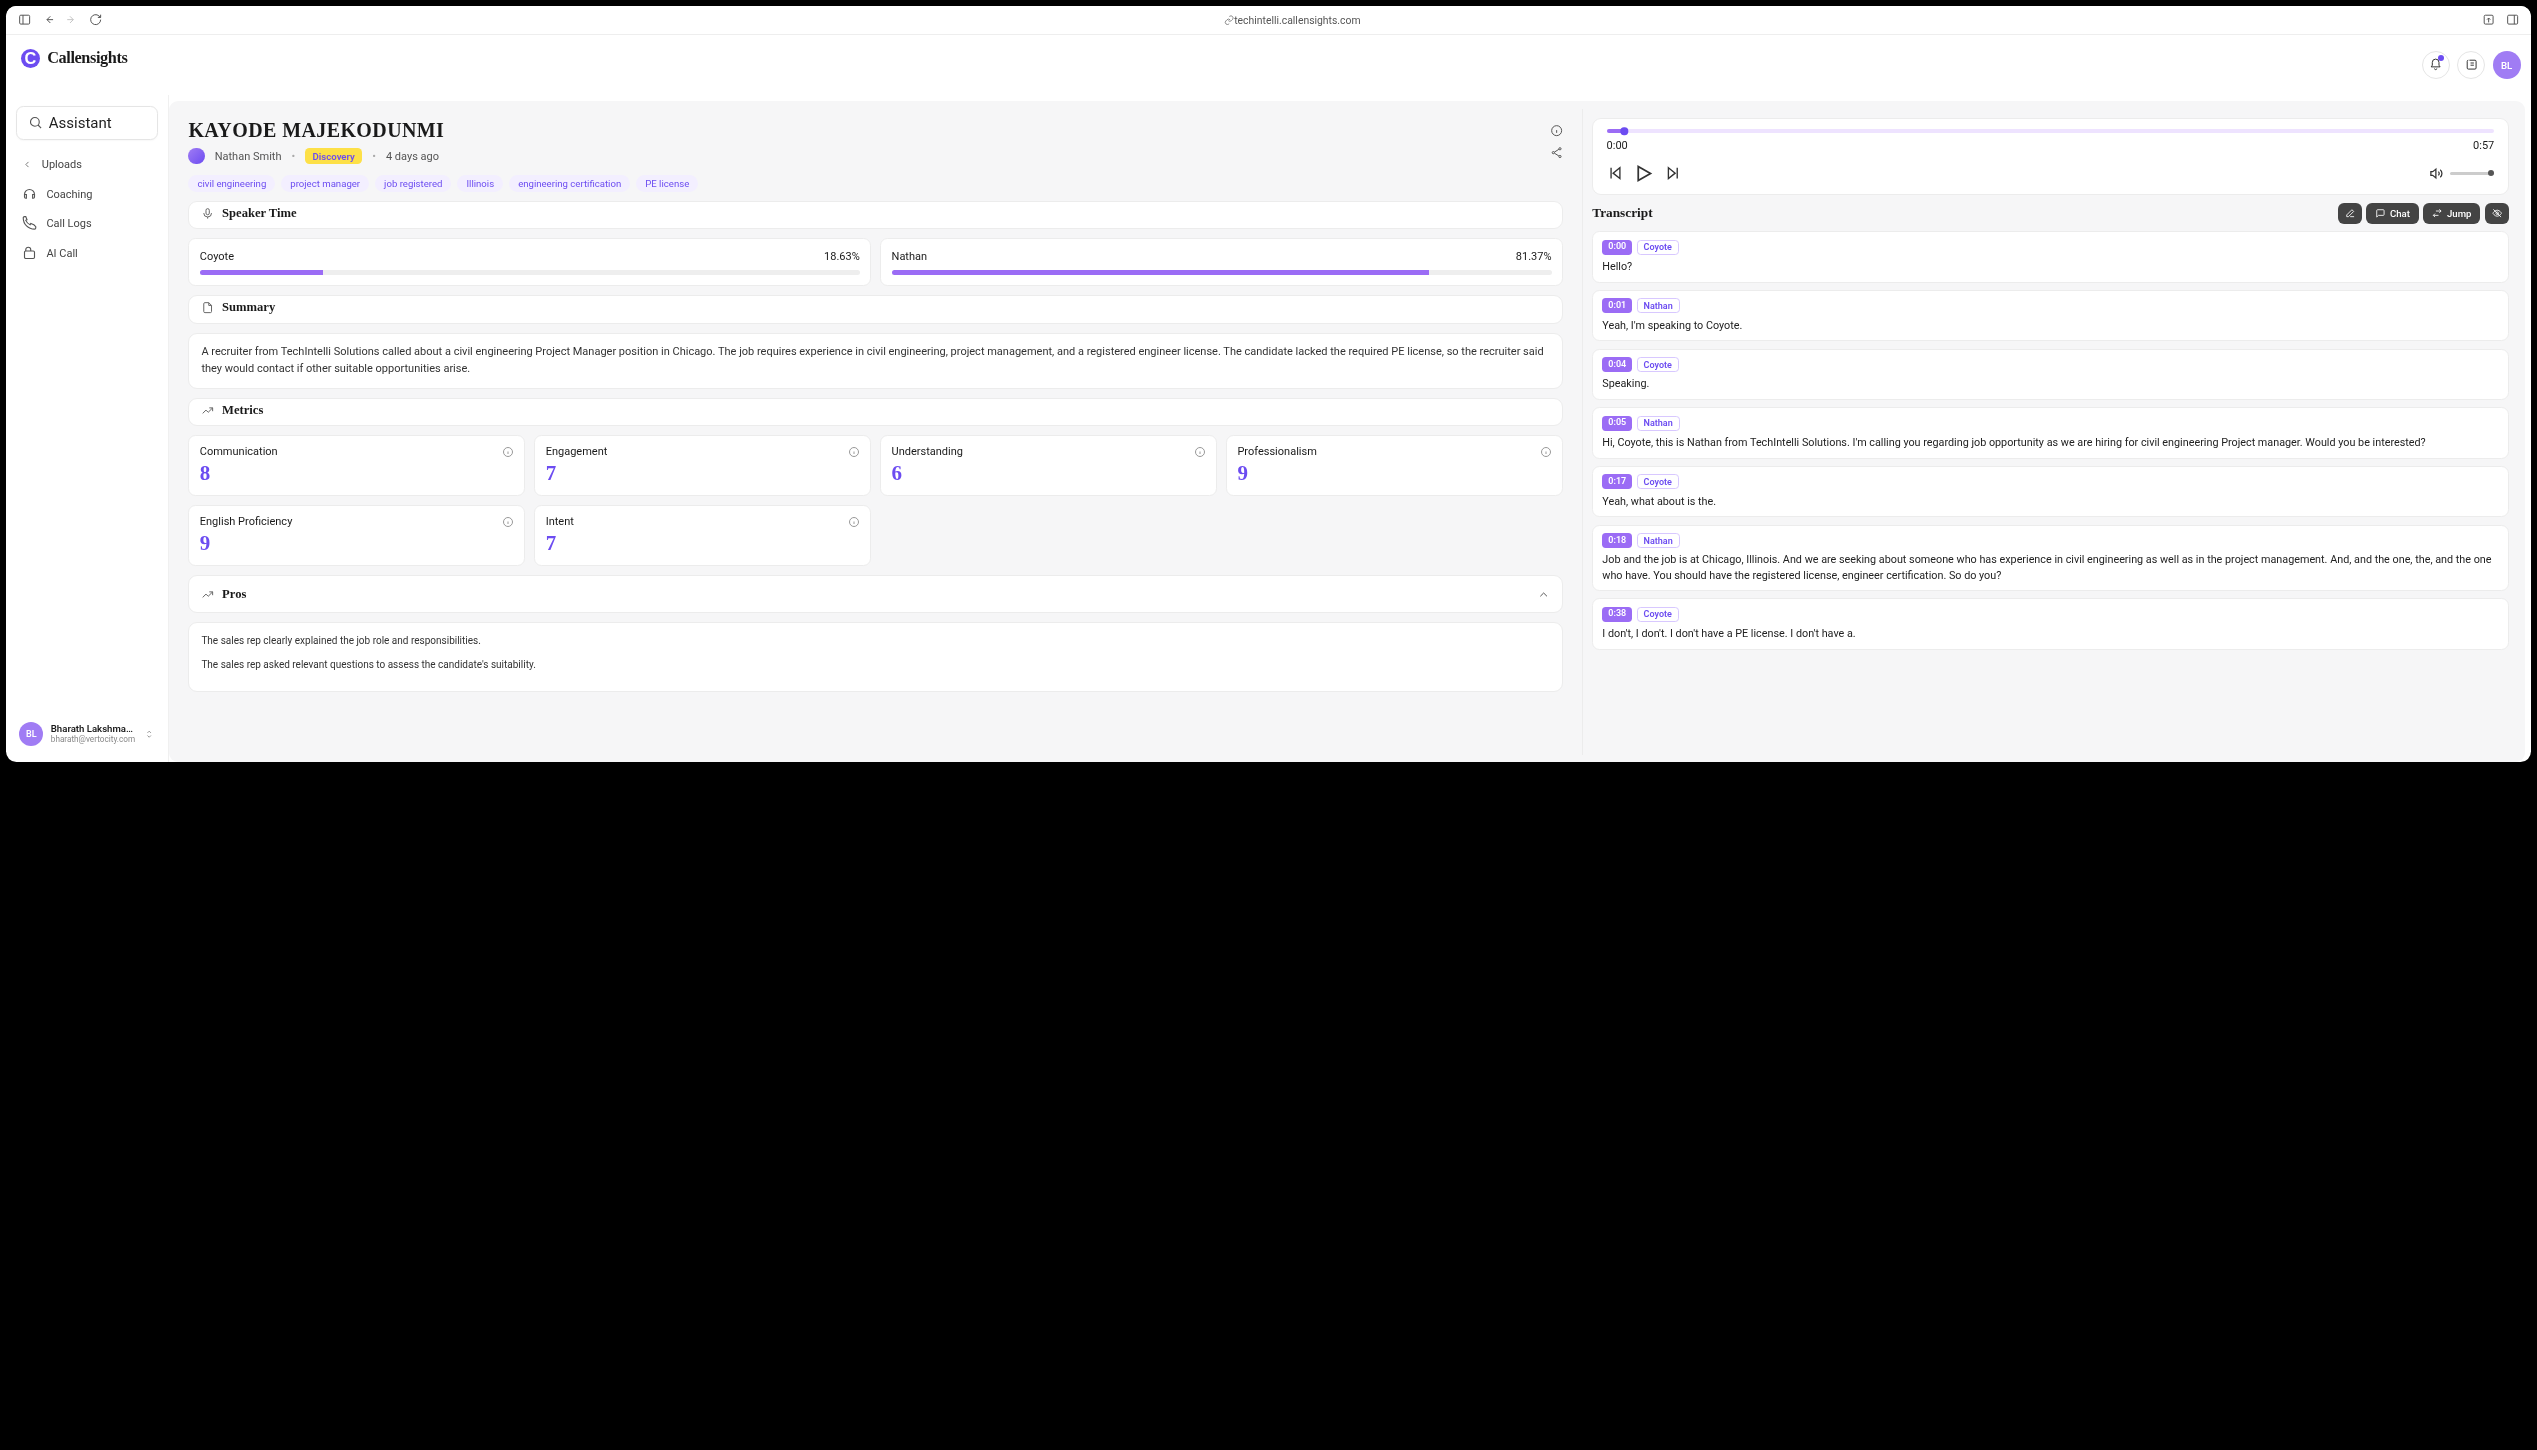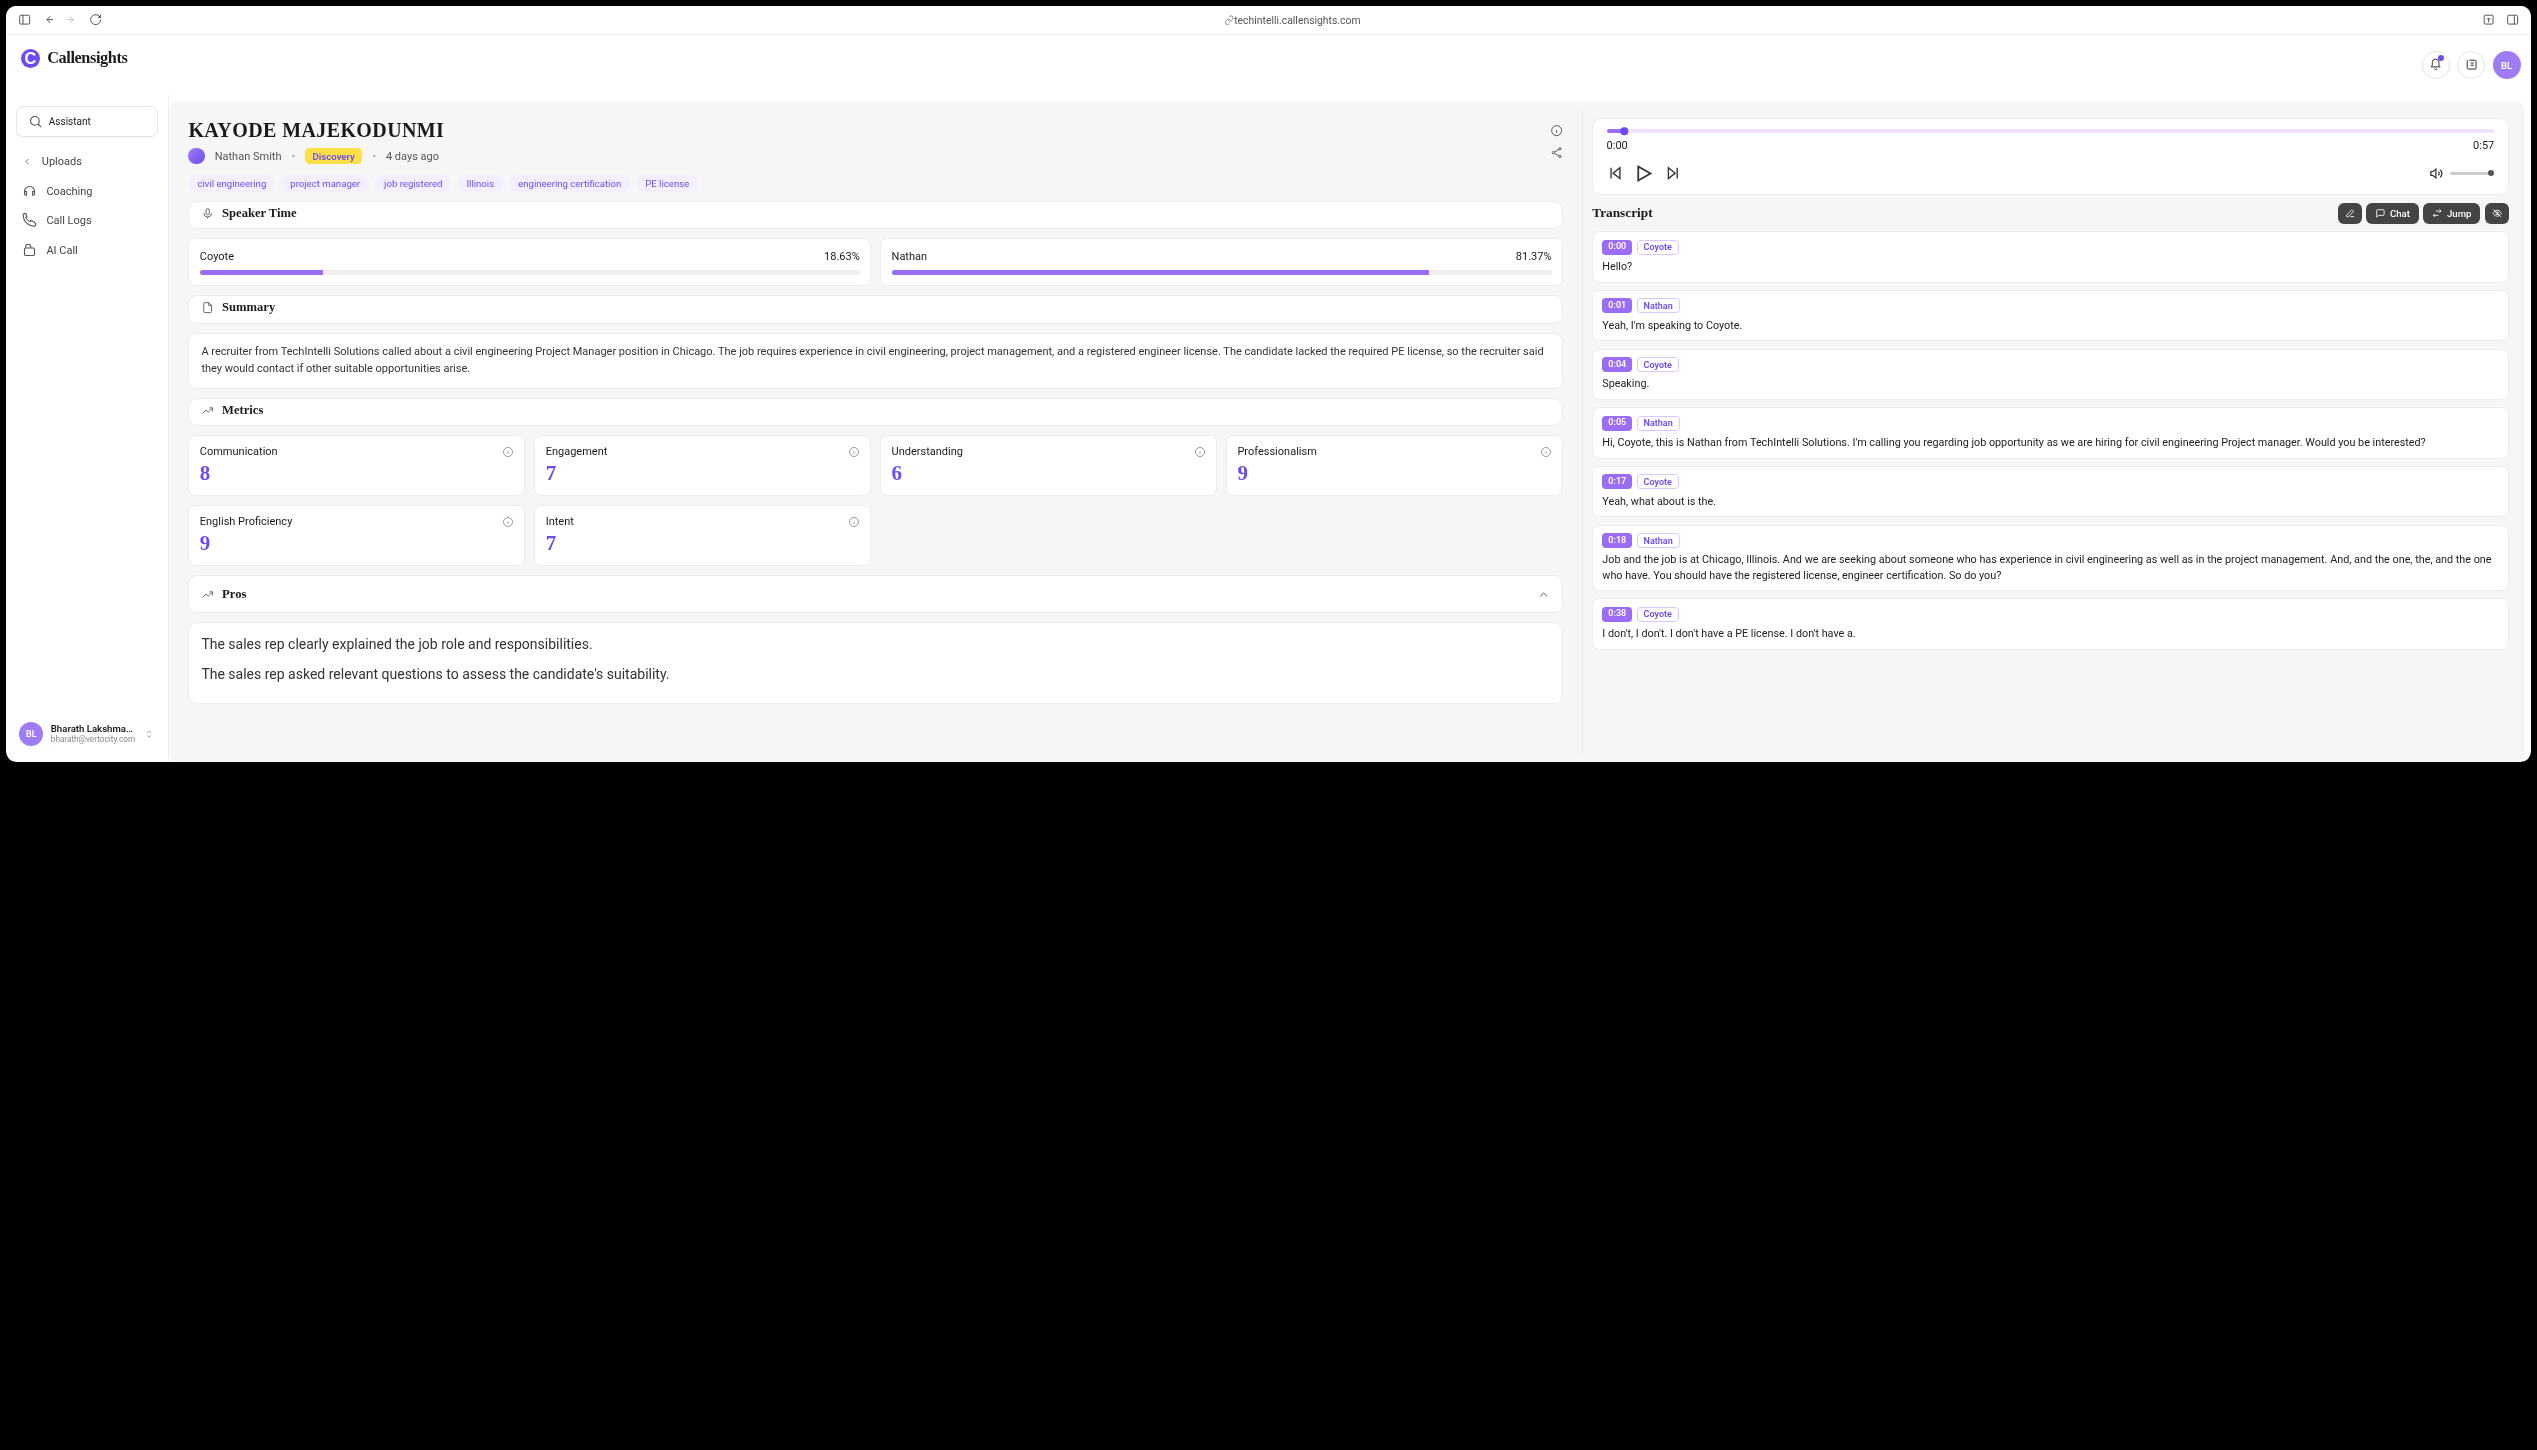--- a/index.html
+++ b/index.html
@@ -26,21 +26,21 @@
   .chrome-left, .chrome-right { display: flex; gap: 10.4px; align-items: center; }
   .chrome-url { flex: 1; display: flex; justify-content: center; align-items: center; gap: 0; color: #555; font-size: 10.4px; }
   .chrome-icon { width: 13.3px; height: 13.3px; stroke: #555; fill: none; stroke-width: 1.8; display: flex; align-items: center; justify-content: center; }
 
   .app-frame { display: flex; height: calc(100vh - 44px); max-height: 667px; }
 
   
   .sidebar { width: 163px; border-right: 0.7px solid #f0f0f0; display: flex; flex-direction: column; padding: 10.4px; }
   .brand { display: flex; align-items: center; gap: 7.4px; font-size: 16.3px; font-weight: 800; letter-spacing: -0.4px; margin-bottom: 13.3px; padding: 3px 4.4px; font-family: Georgia, serif; }
   .brand-logo { width: 19px; height: 19px; background: #6c4cf1; border-radius: 50%; display: flex; align-items: center; justify-content: center; color: #fff; font-weight: 800; font-family: -apple-system, sans-serif; }
-  .assistant-btn { display: flex; align-items: center; gap: 6px; padding: 7.4px 10.4px; border: 0.7px solid #e5e5e5; border-radius: 7.4px; font-size: 10px; color: #222; margin-bottom: 9px; box-shadow: 0 0.7px 1.5px rgba(0,0,0,0.03); }
+  .assistant-btn { display: flex; align-items: center; gap: 6px; padding: 7.4px 10.4px; border: 0.7px solid #e5e5e5; border-radius: 7.4px; font-size: 15px; color: #222; margin-bottom: 9px; box-shadow: 0 0.7px 1.5px rgba(0,0,0,0.03); }
   .nav-item { display: flex; align-items: center; gap: 9px; padding: 7.4px 6px; font-size: 11px; color: #444; border-radius: 6px; }
   .nav-item.back { justify-content: flex-start; }
   .nav-icon { width: 15px; height: 15px; stroke: #555; fill: none; stroke-width: 1.8; flex-shrink: 0; }
   .sidebar-spacer { flex: 1; }
   .user-card { display: flex; align-items: center; gap: 7.4px; padding: 6px 3px; }
   .user-avatar { width: 24px; height: 24px; border-radius: 50%; background: #a07cf4; color: #fff; display: flex; align-items: center; justify-content: center; font-size: 9px; font-weight: 600; }
   .user-info { flex: 1; min-width: 0; }
   .user-name { font-size: 9.6px; font-weight: 600; white-space: nowrap; overflow: hidden; text-overflow: ellipsis; }
   .user-email { font-size: 8.2px; color: #888; white-space: nowrap; overflow: hidden; text-overflow: ellipsis; }
   .updown { width: 10.4px; height: 10.4px; stroke: #888; }
@@ -76,21 +76,21 @@
   .speaker-bar-fill { height: 100%; background: #9b6cf5; }
 
   
   .metric-grid { display: grid; grid-template-columns: repeat(4, 1fr); gap: 9px; margin-top: 6px; }
   .metric-card { border: 0.7px solid #ececec; border-radius: 7.4px; padding: 9px 10.4px; background: #fff; }
   .metric-label-row { display: flex; justify-content: space-between; align-items: center; font-size: 11px; margin-bottom: 3px; }
   .metric-value { font-size: 21px; font-weight: 800; color: #6c4cf1; font-family: Georgia, serif; }
 
   
   .pros-header { display: flex; justify-content: space-between; align-items: center; }
-  .pros-list { font-size: 14px; color: #333; line-height: 1.6; }
+  .pros-list { font-size: 10px; color: #333; line-height: 1.6; }
   .pros-list div { margin-bottom: 7.4px; }
 
   
   .player-panel { background: #fff; border: 0.7px solid #ececec; border-radius: 9px; padding: 10.4px 13.3px; }
   .progress { position: relative; height: 4.4px; background: #eee3ff; border-radius: 3px; margin-bottom: 6px; }
   .progress-fill { position: absolute; left: 0; top: 0; height: 100%; background: #9b6cf5; border-radius: 3px; width: 2%; }
   .progress-thumb { position: absolute; left: 0; top: 50%; transform: translate(-50%,-50%); width: 7.4px; height: 7.4px; border-radius: 50%; background: #6c4cf1; }
   .time-row { display: flex; justify-content: space-between; font-size: 11px; margin-bottom: 10.4px; }
   .player-controls-row { display: flex; align-items: center; justify-content: space-between; }
   .player-controls { display: flex; gap: 10.4px; align-items: center; }

